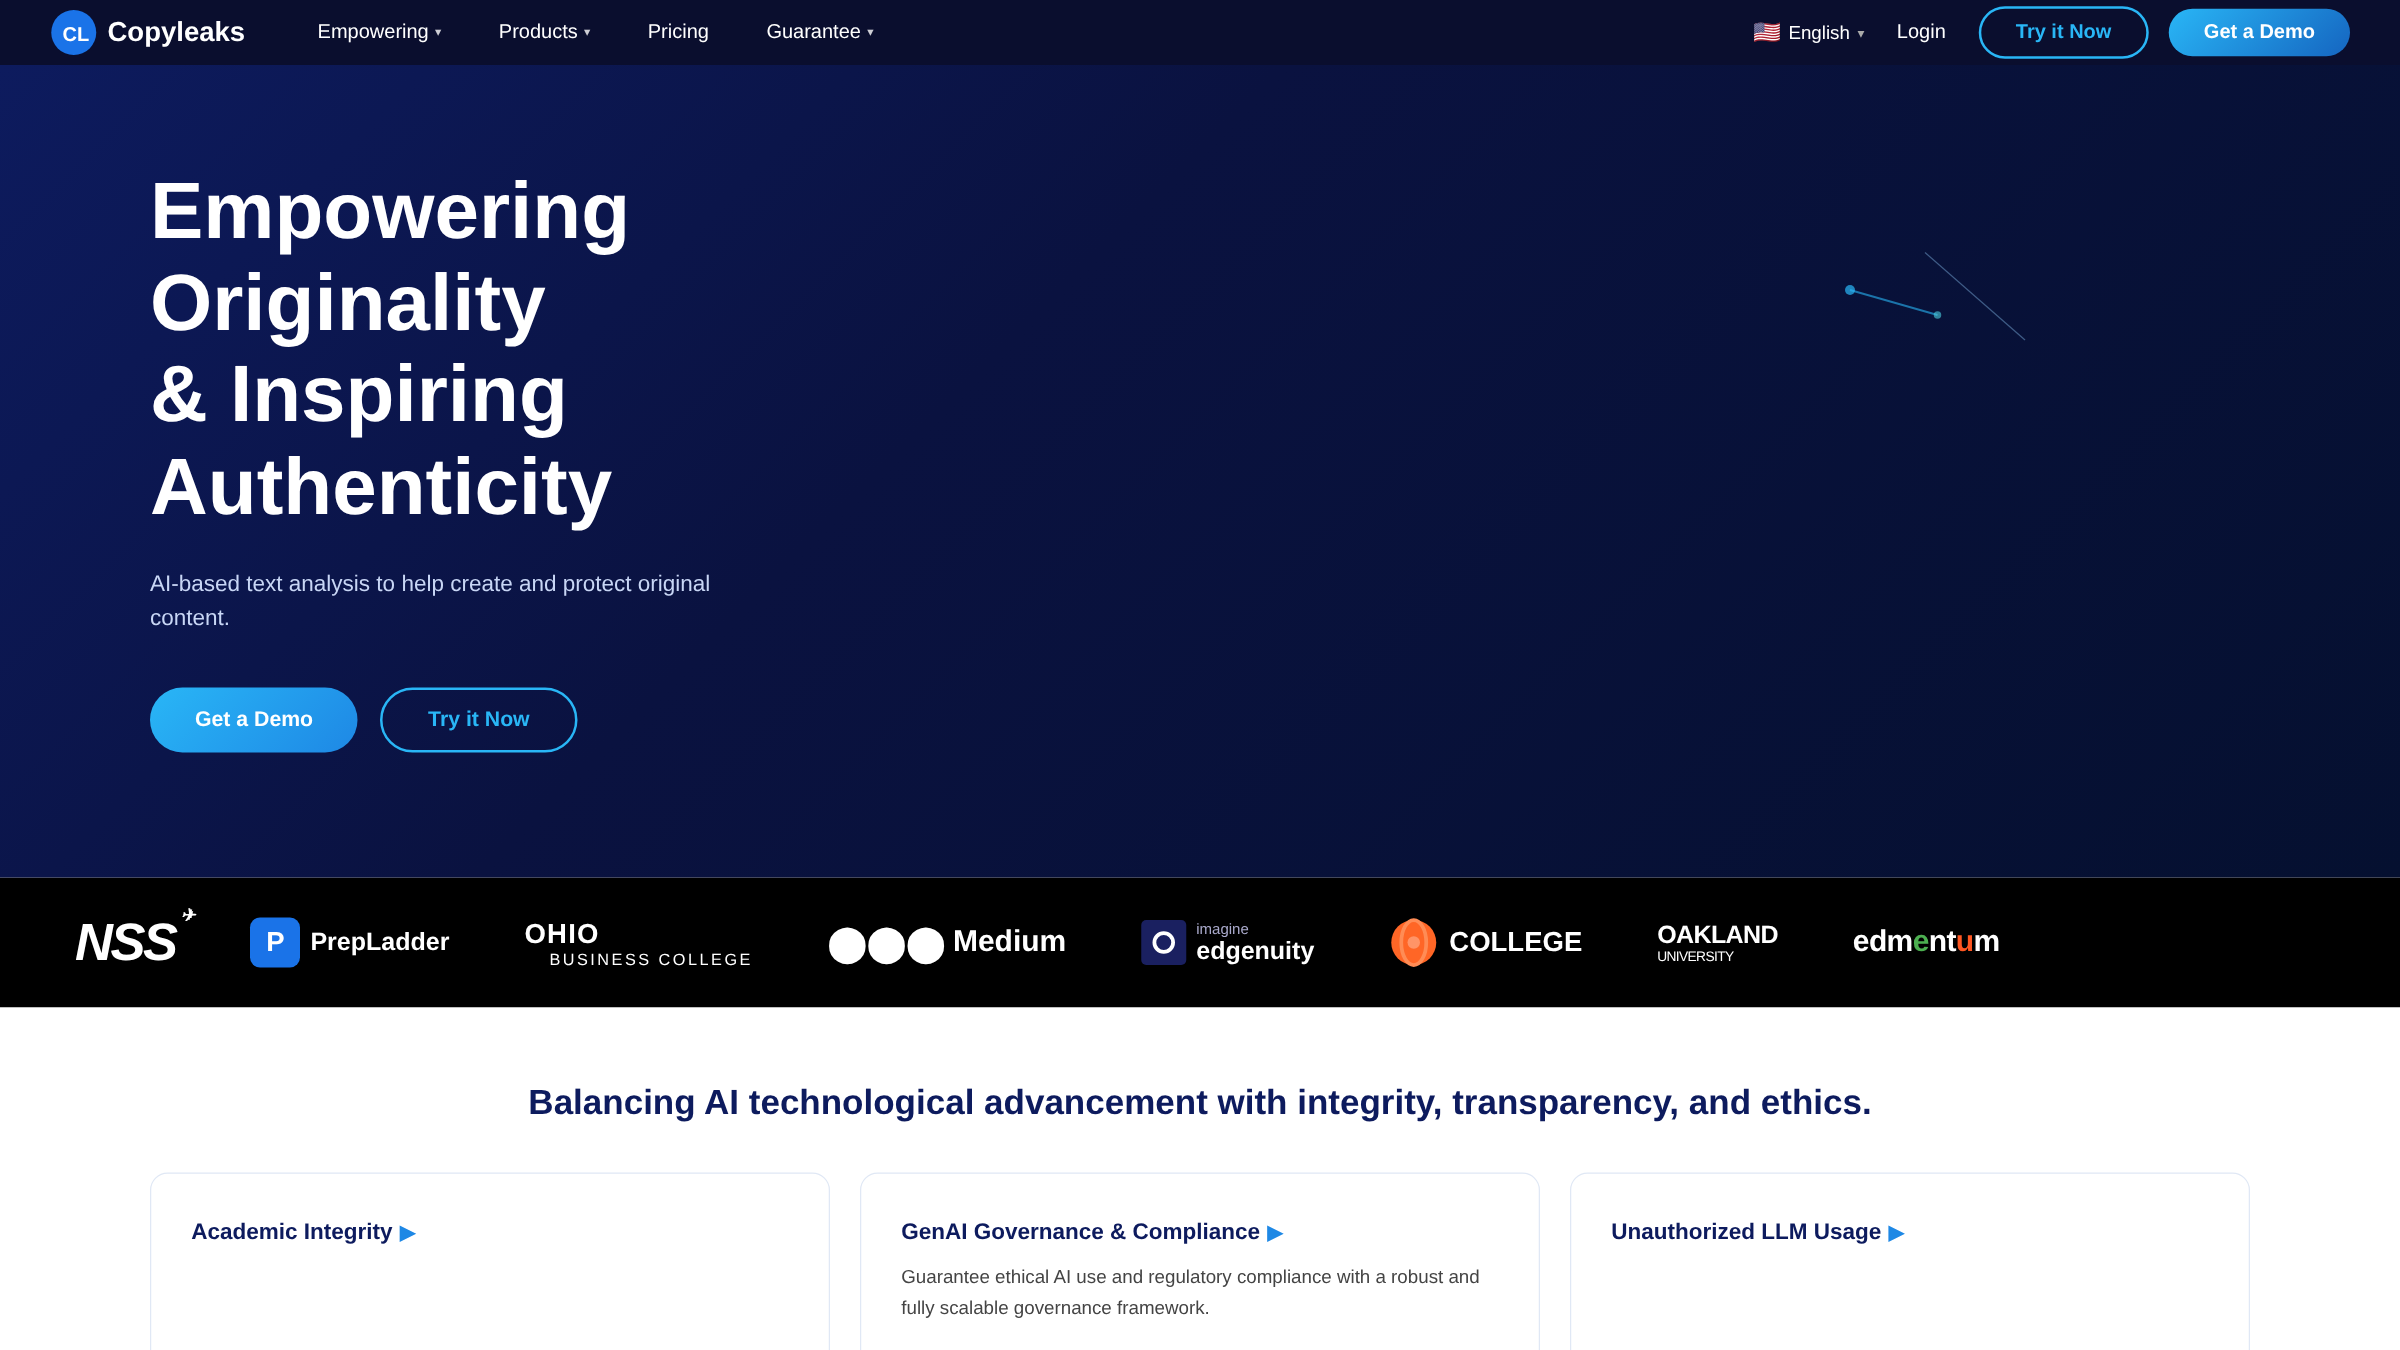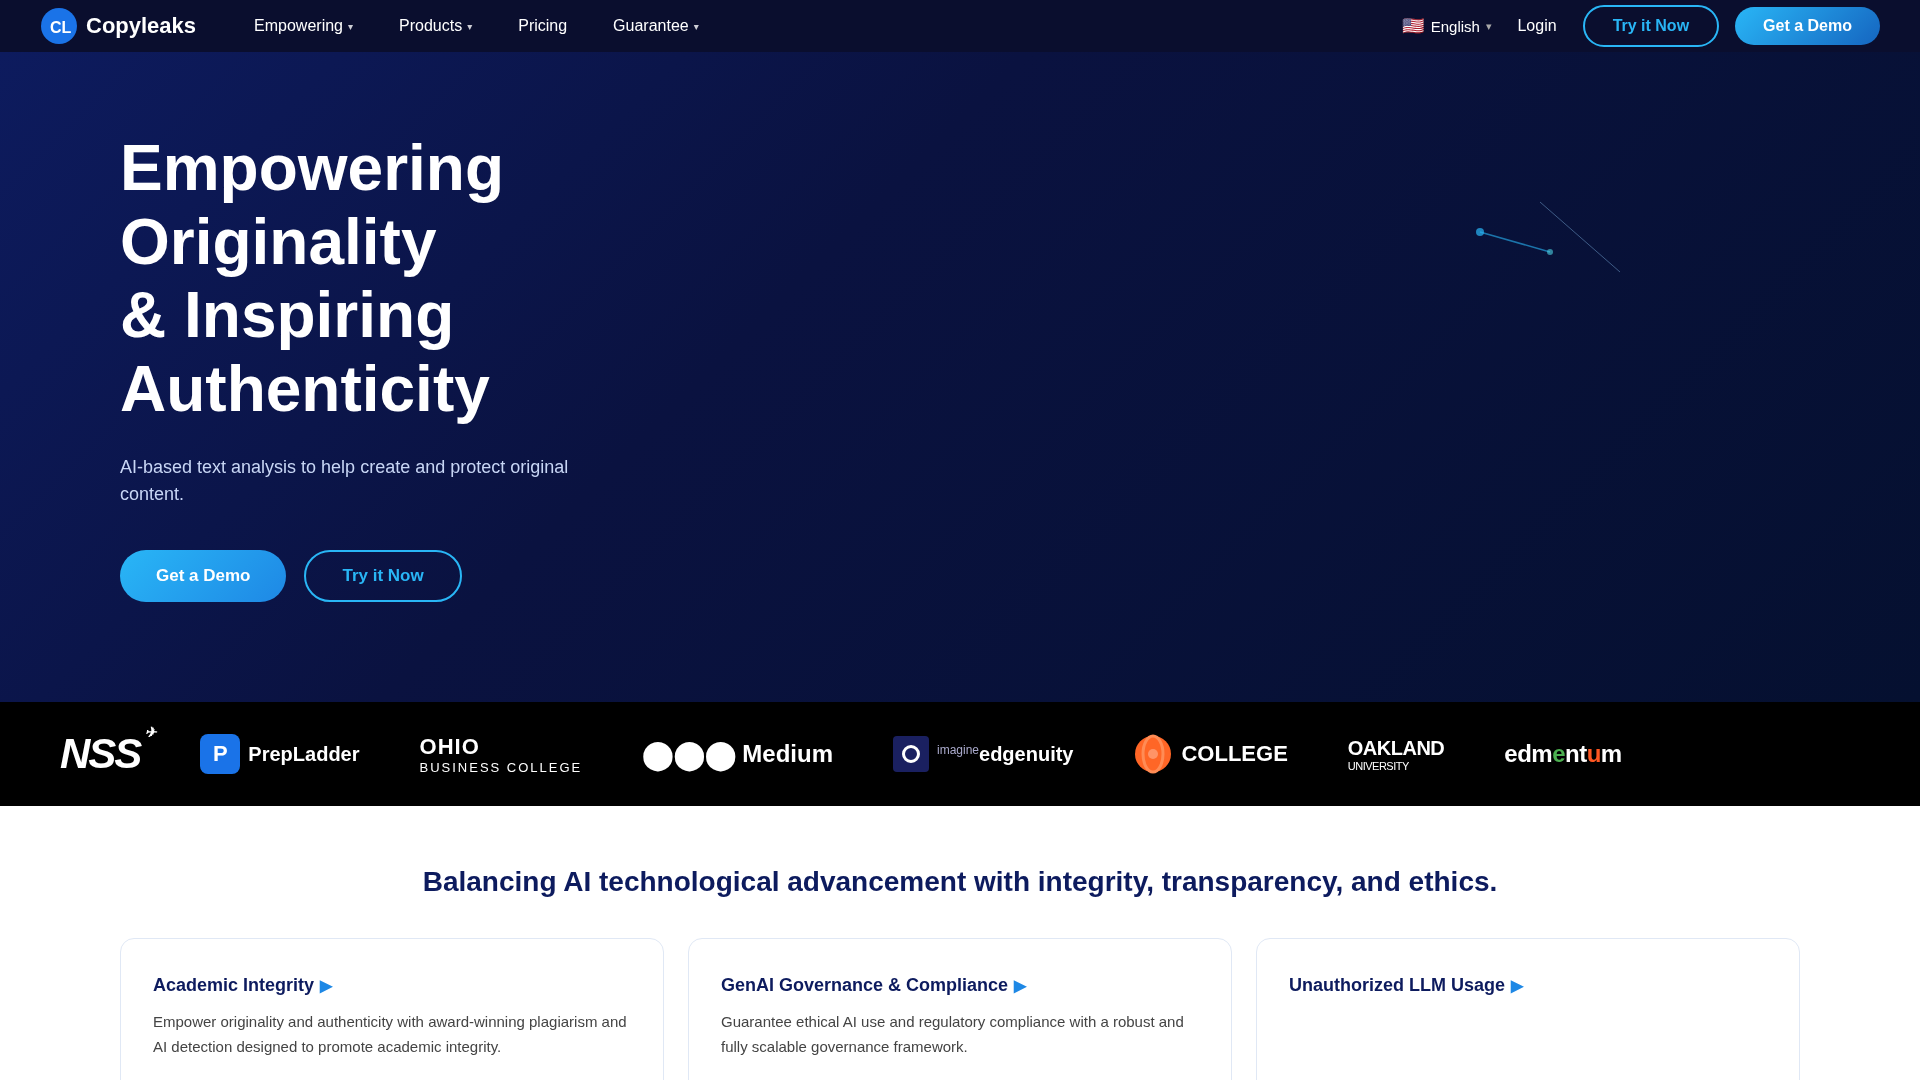--- a/index.html
+++ b/index.html
@@ -205,33 +205,34 @@
       font-size: 22px;
       font-weight: 900;
       text-transform: uppercase;
       letter-spacing: 1px;
     }
     .logo-ohio span {
       font-weight: 400;
       font-size: 13px;
       display: block;
       letter-spacing: 2px;
+      margin-left: 20px;
     }
     .logo-medium {
       display: flex;
       align-items: center;
       gap: 6px;
       color: #fff;
       font-size: 24px;
       font-weight: 700;
     }
     .logo-medium-icon { font-size: 28px; }
     .logo-edgenuity {
       display: flex;
-      flex-direction: row;
+      flex-direction: column;
       color: #fff;
       font-size: 14px;
     }
     .logo-edgenuity .imagine { font-size: 12px; color: #aac; }
     .logo-edgenuity .name { font-size: 20px; font-weight: 700; }
     .logo-semrush {
       display: flex;
       align-items: center;
       gap: 8px;
       color: #fff;
@@ -411,21 +412,20 @@
 
 <section class="features-section">
   <h2 class="features-heading">Balancing AI technological advancement with integrity, transparency, and ethics.</h2>
   <div class="features-grid">
 
     <div class="feature-card">
       <div class="feature-title">
         <span>Academic Integrity</span>
         <span class="feature-arrow">▶</span>
       </div>
-      <p class="feature-desc">Empower originality and authenticity with award-winning plagiarism and AI detection designed to promote academic integrity.</p>
     </div>
 
     <div class="feature-card">
       <div class="feature-title">
         <span>GenAI Governance &amp; Compliance</span>
         <span class="feature-arrow">▶</span>
       </div>
       <p class="feature-desc">Guarantee ethical AI use and regulatory compliance with a robust and fully scalable governance framework.</p>
     </div>
 

